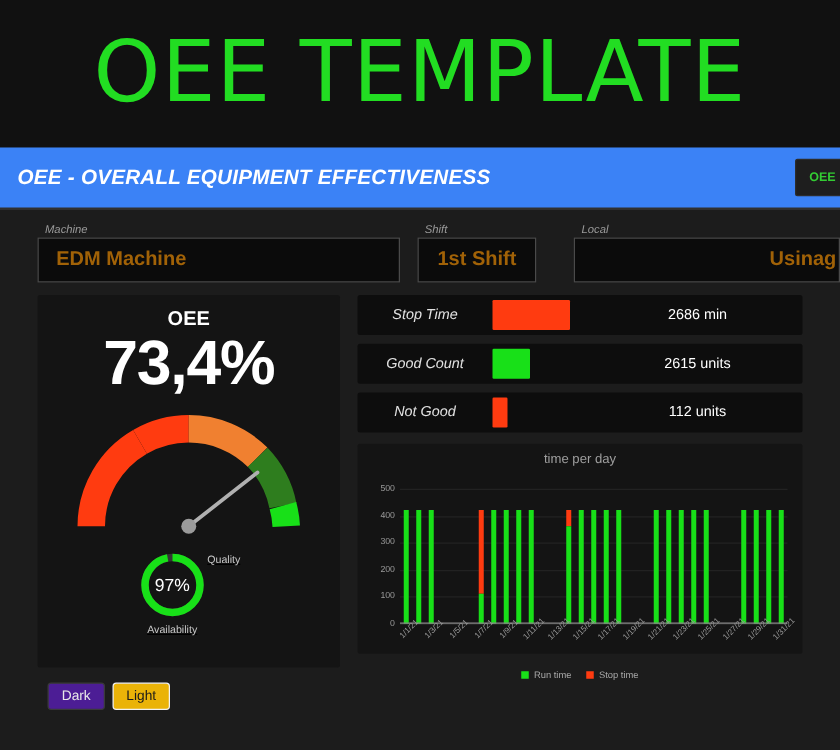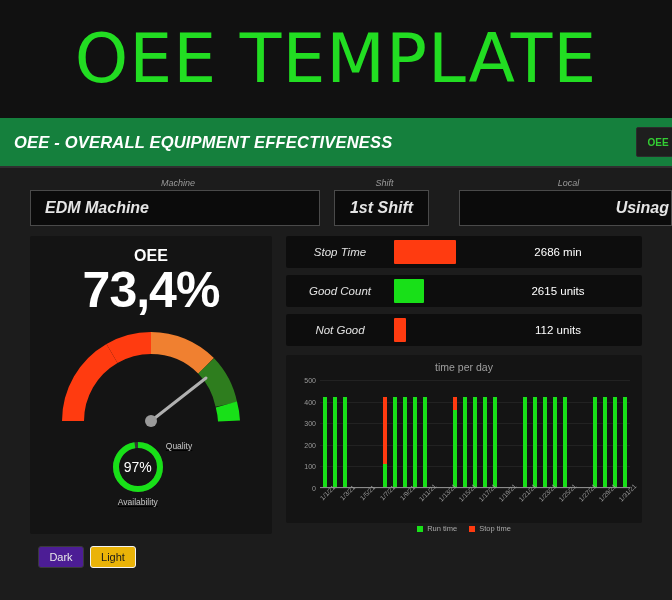--- a/index.html
+++ b/index.html
@@ -23,21 +23,21 @@
     font-size: 68px;
     font-weight: 400;
     letter-spacing: 1px;
     line-height: 1;
     font-family: "DejaVu Sans", sans-serif;
   }
 
   
   .header {
     height: 50px;
-    background: #15803d;
+    background: #3b82f6;
     display: flex;
     align-items: center;
     padding: 0 0 0 14px;
     position: relative;
     border-bottom: 2px solid #303030;
   }
   .header-title {
     color: #ffffff;
     font-size: 16.5px;
     font-weight: bold;
@@ -63,39 +63,38 @@
   }
 
   
   .filters {
     display: flex;
     padding: 10px 0 6px 30px;
     gap: 0;
     align-items: flex-end;
     background: #1c1c1c;
   }
-  .filter { position: relative; text-align: center; }
+  .filter { position: relative; }
   .filter-label {
     color: #9a9a9a;
     font-size: 9px;
     font-style: italic;
     padding-left: 6px;
     margin-bottom: 2px;
     display: block;
   }
   .filter-box {
     background: #0b0b0b;
     border: 1px solid #4a4a4a;
     height: 36px;
     display: flex;
     align-items: center;
-    color: #e5e5e5;
+    color: #a16207;
     font-size: 16px;
     font-weight: bold;
-    font-style: italic;
   }
   .f-machine { width: 316px; }
   .f-machine .filter-box { padding-left: 14px; justify-content: flex-start; }
   .f-shift { width: 104px; margin-left: 14px; }
   .f-shift .filter-box { justify-content: center; }
   .f-local { width: 232px; margin-left: 30px; }
   .f-local .filter-box { justify-content: flex-end; padding-right: 2px; }
 
   
   .main {
@@ -190,21 +189,21 @@
     background: #141414;
     border-radius: 2px;
     position: relative;
     padding: 6px 8px 4px 8px;
     margin-top: 2px;
   }
   .chart-title {
     text-align: center;
     color: #9f9f9f;
     font-size: 10.5px;
-    margin-bottom: 7px;
+    margin-bottom: 18px;
   }
   .plot { position: relative; height: 108px; margin-left: 26px; margin-right: 4px; }
   .ytick {
     position: absolute;
     right: 100%;
     margin-right: 4px;
     transform: translateY(-50%);
     color: #9a9a9a;
     font-size: 7px;
     white-space: nowrap;

